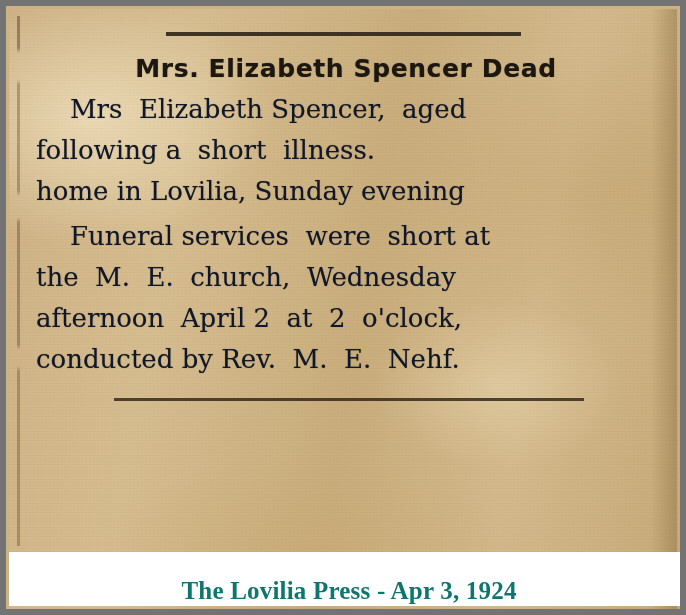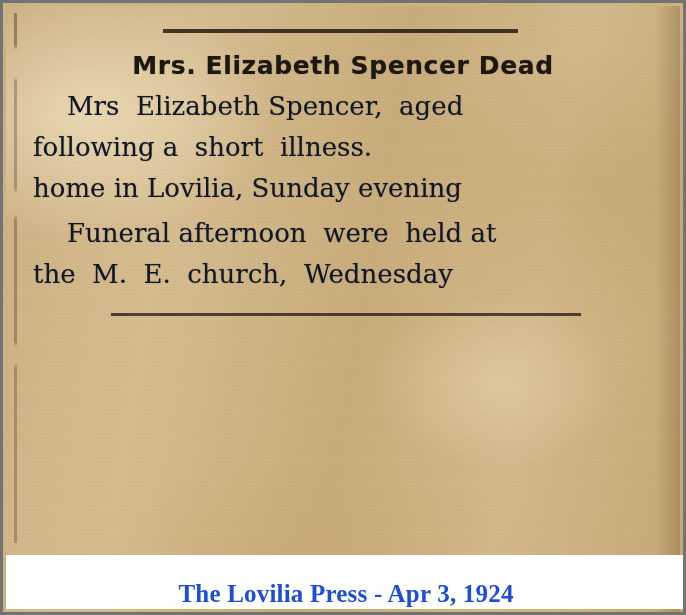--- a/index.html
+++ b/index.html
@@ -11,21 +11,21 @@
     height: 615px;
     background: #ffffff;
     font-family: "Liberation Serif", serif;
     overflow: hidden;
   }
   #clipping {
     position: relative;
     width: 686px;
     height: 615px;
     box-sizing: border-box;
-    border: 3px solid #737373;
+    border: 6px solid #737373;
     background: #cdb383;
     overflow: hidden;
   }
   
   .paper {
     position: absolute;
     left: 3px;
     top: 3px;
     width: 680px;
     height: 609px;
@@ -125,21 +125,21 @@
     height: 54px;
     background: #ffffff;
     display: flex;
     align-items: center;
     justify-content: center;
   }
   .caption {
     font-family: "Liberation Serif", serif;
     font-weight: bold;
     font-size: 25px;
-    color: #1d4ed8;
+    color: #0f766e;
     letter-spacing: .2px;
     margin-top: 24px;
   }
 </style>
 </head>
 <body>
 
 <div id="clipping">
   <div class="paper"></div>
   <div class="grain"></div>
@@ -151,22 +151,24 @@
 
     <h1 class="headline">Mrs. Elizabeth Spencer Dead</h1>
 
     <div class="body-text">
       <p class="para">
         <span class="line indent">Mrs  Elizabeth Spencer,  aged</span>
         <span class="line">following a  short  illness.</span>
         <span class="line">home in Lovilia, Sunday evening</span>
       </p>
       <p class="para">
-        <span class="line indent">Funeral afternoon  were  held at</span>
+        <span class="line indent">Funeral services  were  short at</span>
         <span class="line">the  M.  E.  church,  Wednesday</span>
+        <span class="line">afternoon  April 2  at  2  o'clock,</span>
+        <span class="line">conducted by Rev.  M.  E.  Nehf.</span>
       </p>
     </div>
 
     <div class="rule-bottom"></div>
   </div>
 
   <div class="caption-bar">
     <span class="caption">The Lovilia Press - Apr 3, 1924</span>
   </div>
 </div>

